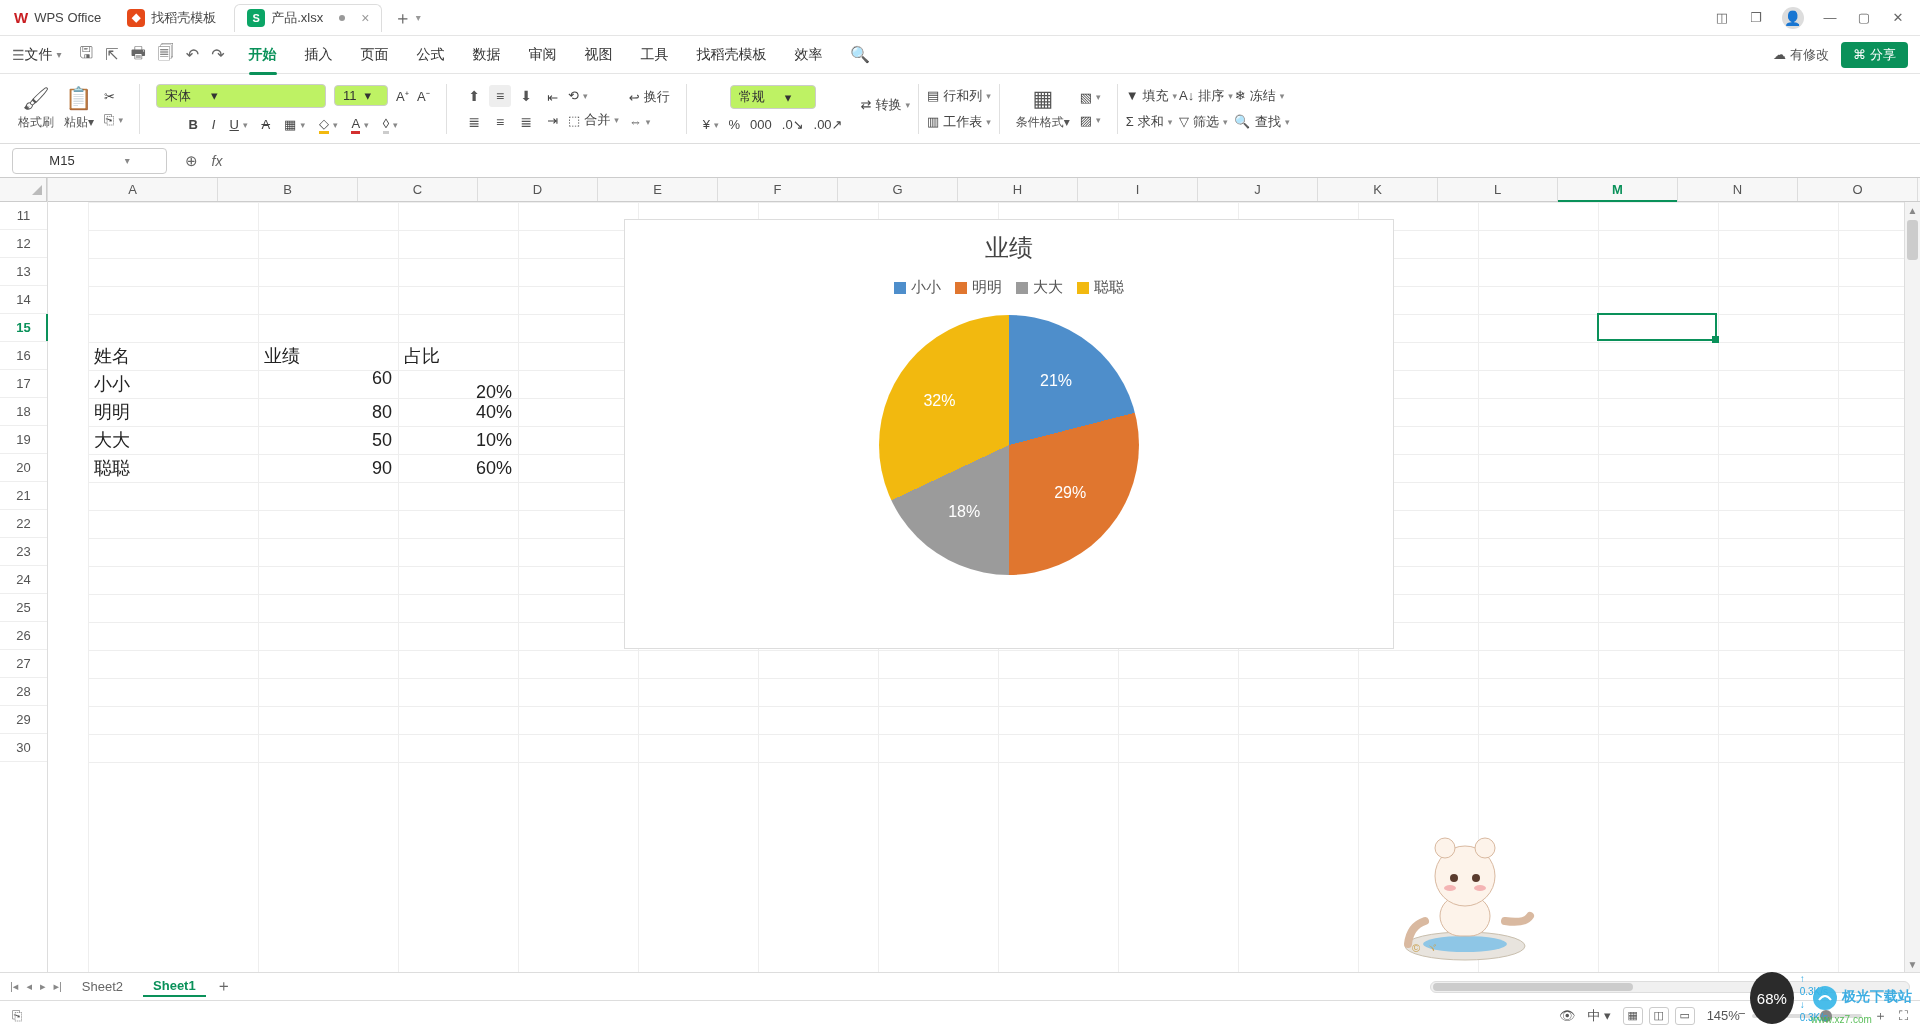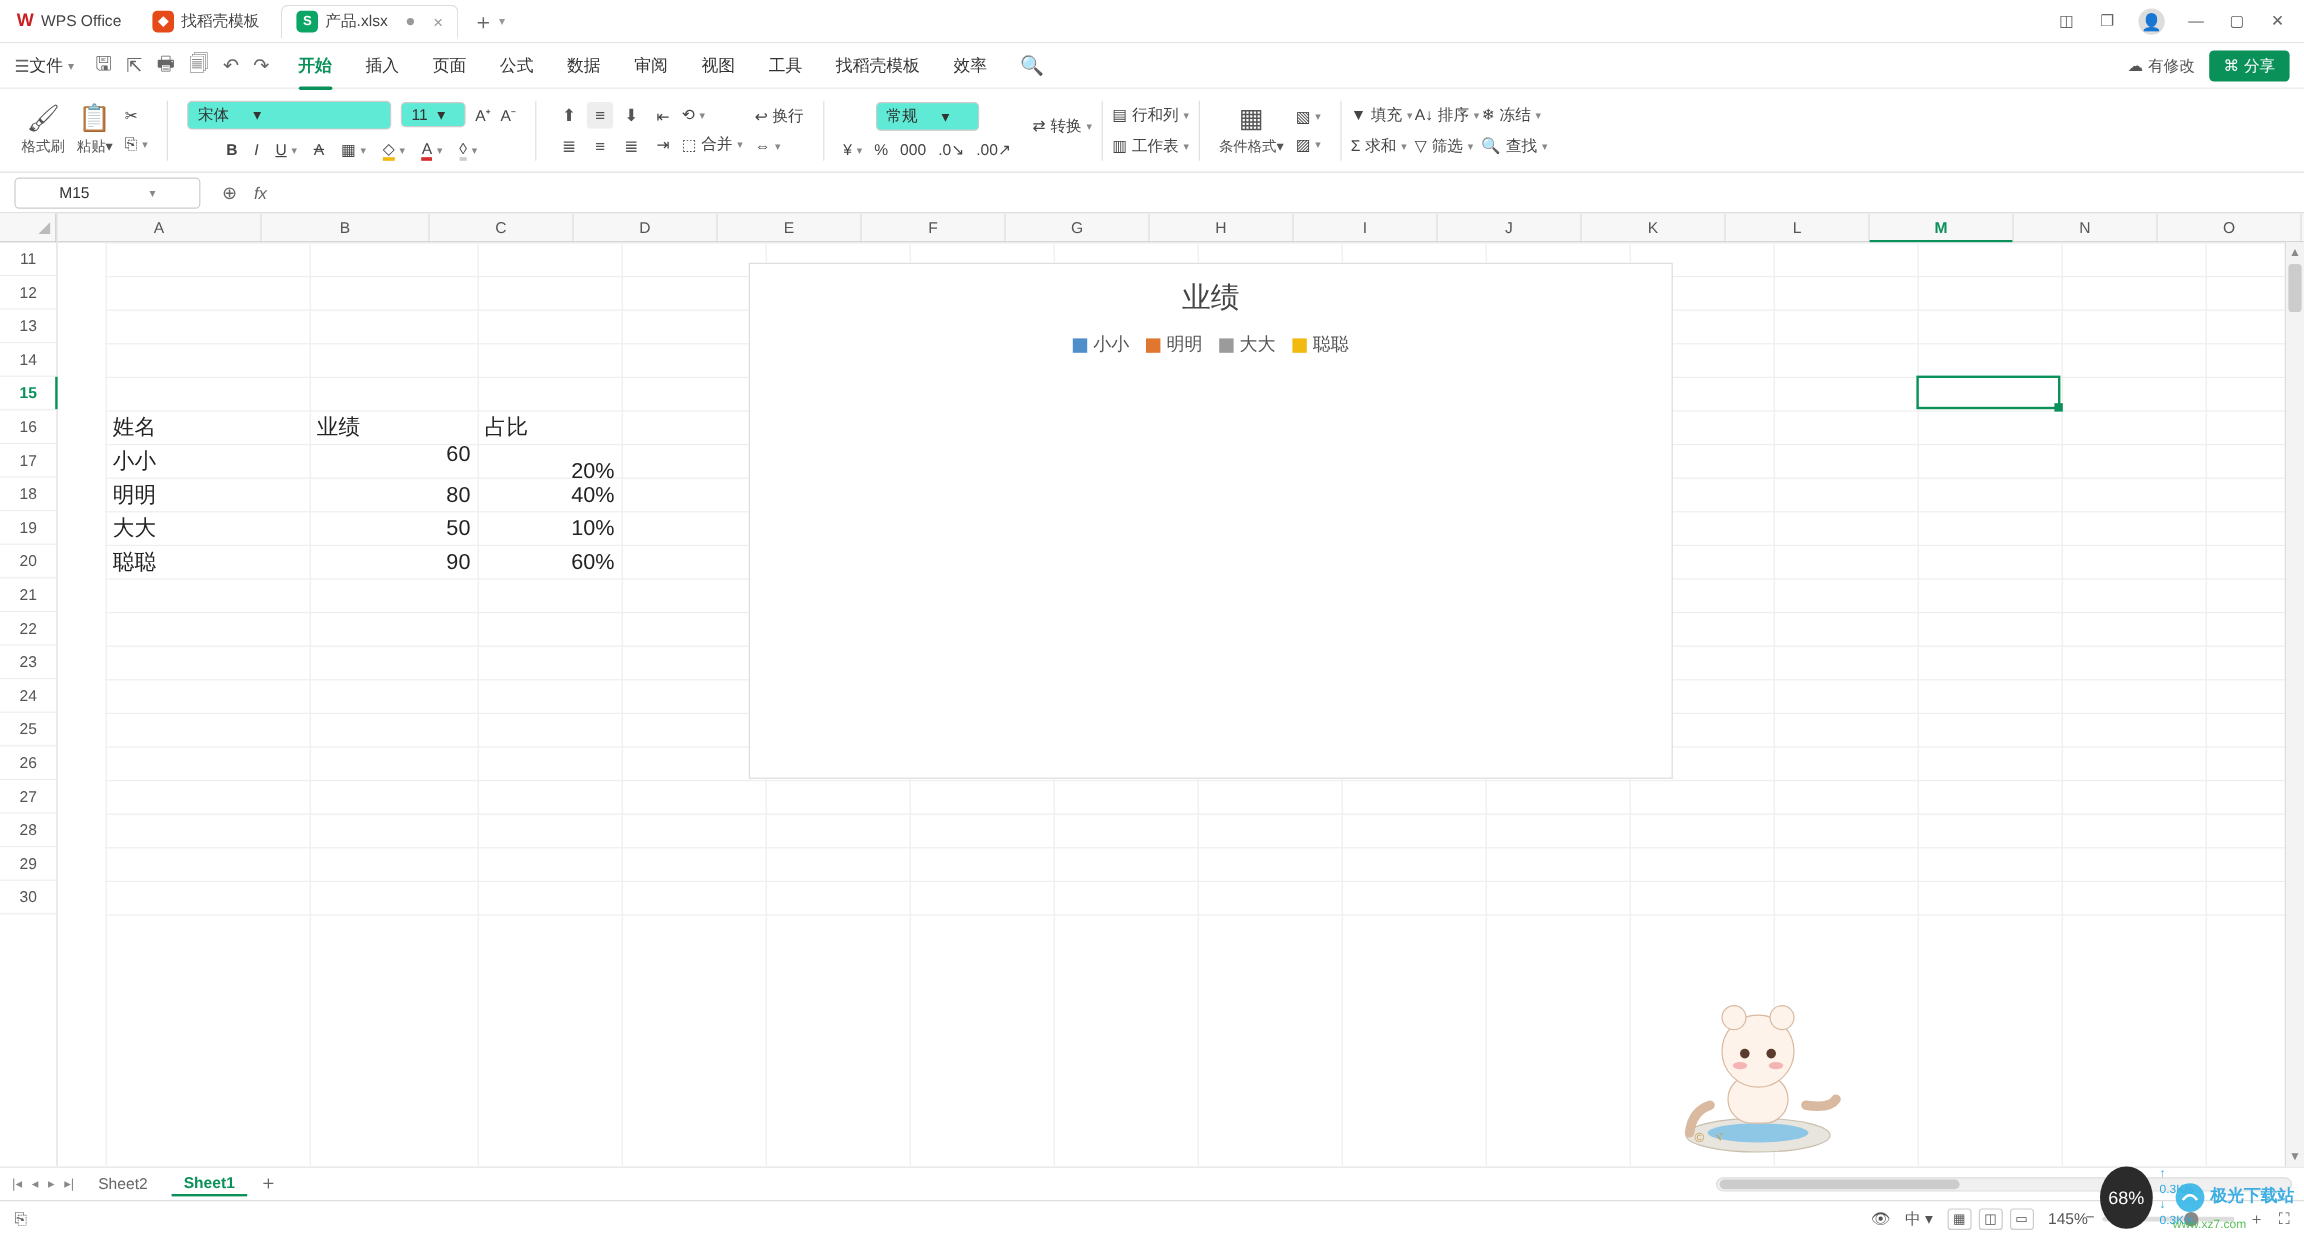--- a/index.html
+++ b/index.html
@@ -38,21 +38,21 @@
 
 .ribbon { height: 70px; background:#fff; display:flex; align-items:center; padding:0 10px; border-bottom:1px solid #ddd; gap:2px;}
 .ribbon-group { display:flex; flex-direction:column; align-items:center; padding:2px 8px; gap:2px; }
 .ribbon-group.row { flex-direction:row; align-items:center; gap:10px;}
 .rg-col { display:flex; flex-direction:column; gap:8px; }
 .rg-item { display:flex; align-items:center; gap:4px; font-size:13px; color:#444; white-space:nowrap;}
 .rg-item .dd { font-size:9px; color:#888;}
 .rg-big { display:flex; flex-direction:column; align-items:center; gap:2px; font-size:12px; color:#555;}
 .rg-big .icon { font-size:22px; }
 .sep { width:1px; height:50px; background:#e0e0e0; margin:0 6px; }
-.font-sel { border:1px solid #ccc; border-radius:4px; padding:2px 8px; font-size:13px; display:flex; align-items:center; gap:20px; background:#5eead4;}
+.font-sel { border:1px solid #ccc; border-radius:4px; padding:2px 8px; font-size:13px; display:flex; align-items:center; gap:20px; background:#bef264;}
 .font-sel.small { gap:8px; }
 .align-grid { display:grid; grid-template-columns:repeat(3,22px); grid-template-rows:repeat(2,22px); gap:4px;}
 .align-grid span { display:flex; align-items:center; justify-content:center; font-size:14px; color:#555;}
 .align-grid span.sel { background:#eee; border-radius:3px;}
 
 
 .fbar { height: 34px; background:#fff; display:flex; align-items:center; border-bottom:1px solid #ccc; }
 .name-box { width:155px; height:26px; border:1px solid #ccc; border-radius:4px; margin-left:12px; display:flex; align-items:center; justify-content:center; gap:50px; padding:0 8px; font-size:13px;}
 .name-box .dd{font-size:10px; color:#888;}
 .fx-area { display:flex; align-items:center; gap:14px; margin-left:18px; color:#666; flex:1;}
@@ -508,20 +508,29 @@
           </div>
           <div class="li">
             <span class="sw" style="background: rgb(155, 155, 155);"></span>
             <span>大大</span>
           </div>
           <div class="li">
             <span class="sw" style="background: rgb(242, 185, 15);"></span>
             <span>聪聪</span>
           </div>
         </div>
+      <div class="pie-wrap">
+        <div class="pie" id="pie" style="background: conic-gradient(rgb(78, 142, 203) 0%, rgb(78, 142, 203) 21%, rgb(224, 118, 47) 21%, rgb(224, 118, 47) 50%, rgb(155, 155, 155) 50%, rgb(155, 155, 155) 68%, rgb(242, 185, 15) 68%, rgb(242, 185, 15) 100%);"></div>
+        <div id="pie-labels">
+            <div class="pie-label" style="left: 161.033px; top: 56.7876px;">21%</div>
+            <div class="pie-label" style="left: 175.212px; top: 169.033px;">29%</div>
+            <div class="pie-label" style="left: 69.1339px; top: 187.546px;">18%</div>
+            <div class="pie-label" style="left: 44.4538px; top: 77.1339px;">32%</div>
+          </div>
+      </div>
     </div>
 
     <svg class="mascot" viewBox="0 0 170 140">
       <ellipse cx="85" cy="120" rx="60" ry="14" fill="#e8e4de" stroke="#c9bfae"></ellipse>
       <ellipse cx="85" cy="118" rx="42" ry="8" fill="#8ec6e6"></ellipse>
       <rect x="60" y="70" width="50" height="40" rx="20" fill="#fdf3ea" stroke="#d9b9a0"></rect>
       <circle cx="85" cy="50" r="30" fill="#fdf3ea" stroke="#d9b9a0"></circle>
       <circle cx="65" cy="22" r="10" fill="#fdf3ea" stroke="#d9b9a0"></circle>
       <circle cx="105" cy="22" r="10" fill="#fdf3ea" stroke="#d9b9a0"></circle>
       <circle cx="74" cy="52" r="4" fill="#5a3b2e"></circle>

